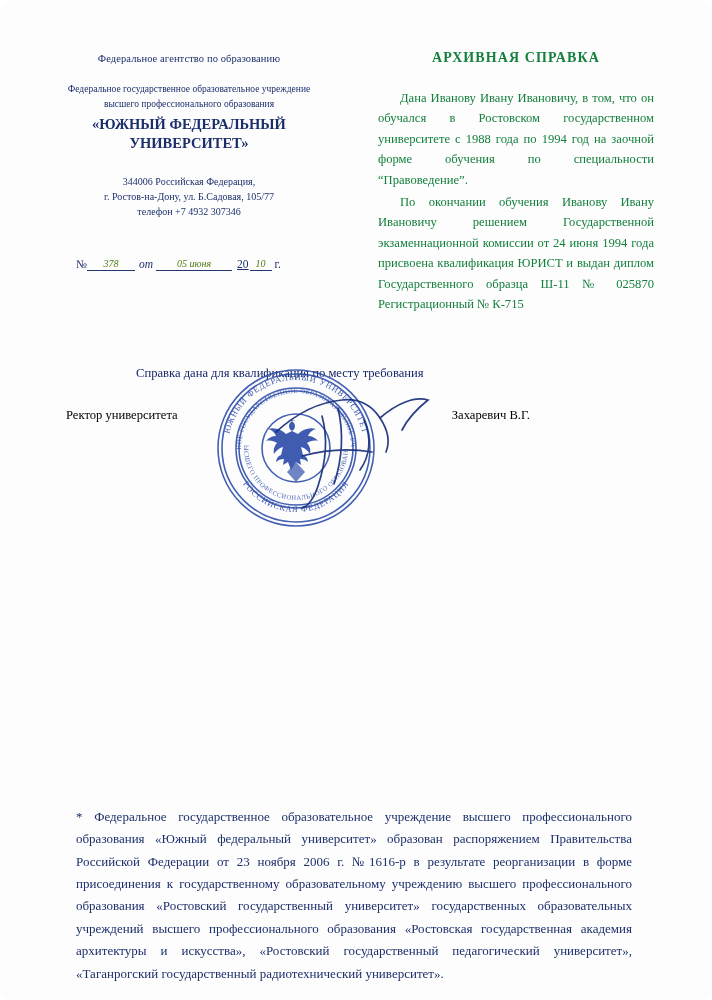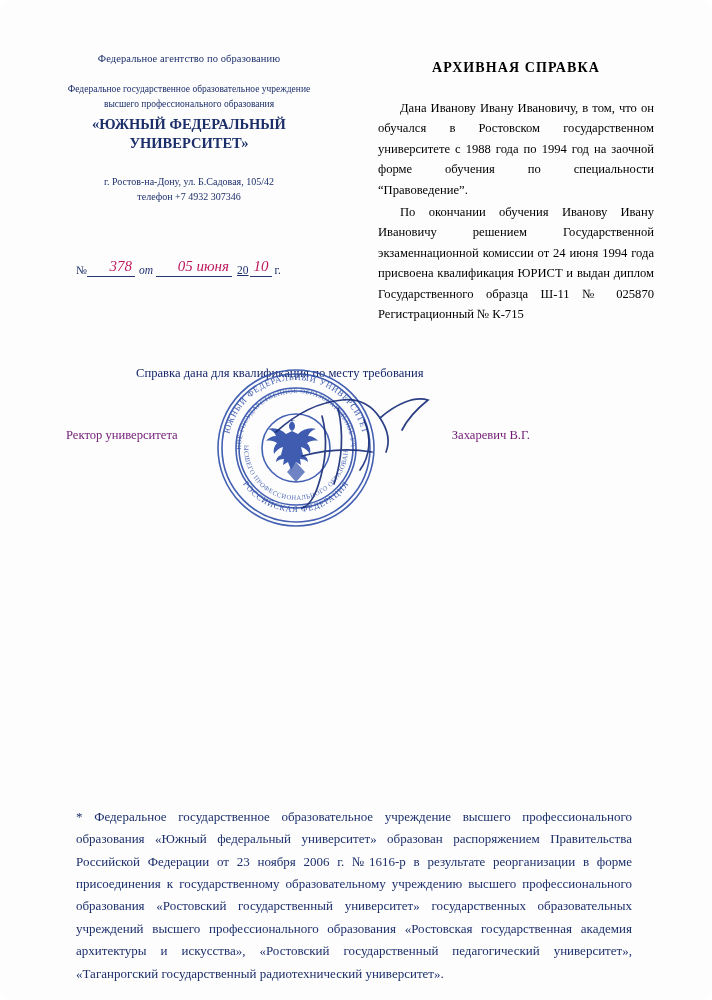--- a/index.html
+++ b/index.html
@@ -65,37 +65,37 @@
     font-size: 11.5px;
     color: #1c2f6b;
     display: flex;
     align-items: flex-end;
     white-space: nowrap;
   }
   .numline .lbl { padding-bottom: 1px; }
   .fill {
     display: inline-block;
     border-bottom: 1px solid #24356f;
-    text-align: right;
+    text-align: center;
     font-family: "Liberation Serif", serif;
-    font-size: 15px;
+    font-size: 10px;
     font-style: italic;
-    color: #be185d;
+    color: #4d7c0f;
     padding: 0 3px 1px 3px;
   }
   .fill.num { min-width: 42px; }
   .fill.day { min-width: 70px; }
   .fill.yr  { min-width: 16px; }
   
   .right-col {
     position: absolute;
-    top: 60px;
+    top: 50px;
     left: 378px;
     width: 276px;
-    color: #000000;
+    color: #15803d;
   }
   .doc-title {
     text-align: center;
     font-size: 14px;
     font-weight: bold;
     letter-spacing: 1.1px;
     margin-bottom: 22px;
   }
   .para {
     font-size: 12.6px;
@@ -109,27 +109,27 @@
     position: absolute;
     top: 366px;
     left: 136px;
     width: 470px;
     color: #16276a;
     font-size: 12.6px;
   }
   .mid .purpose { margin-bottom: 32px; }
   .sign-row {
     position: absolute;
-    top: 428px;
+    top: 408px;
     left: 66px;
     width: 580px;
     display: flex;
     justify-content: space-between;
     font-size: 12.6px;
-    color: #701a75;
+    color: #000000;
   }
   .sign-name { margin-right: 116px; }
   
   .stamp {
     position: absolute;
     top: 358px;
     left: 206px;
     width: 180px;
     height: 180px;
     pointer-events: none;
@@ -160,21 +160,22 @@
 <body>
 
 <div class="page">
 
   <div class="header">
     <div class="org-block">
       <div class="org-agency">Федеральное агентство по образованию</div>
       <div class="org-full">Федеральное государственное образовательное учреждение высшего профессионального образования</div>
       <div class="org-name">«ЮЖНЫЙ ФЕДЕРАЛЬНЫЙ УНИВЕРСИТЕТ»</div>
       <div class="org-addr">
-        <div>г. Ростов-на-Дону, ул. Б.Садовая, 105/42</div>
+        <div>344006 Российская Федерация,</div>
+        <div>г. Ростов-на-Дону, ул. Б.Садовая, 105/77</div>
         <div>телефон +7 4932 307346</div>
       </div>
     </div>
   </div>
 
   <div class="numline">
     <span class="lbl">№</span>
     <span class="fill num">378</span>
     <span class="lbl" style="padding:0 3px 1px 4px;font-style:italic;">от</span>
     <span class="fill day">05 июня</span>

